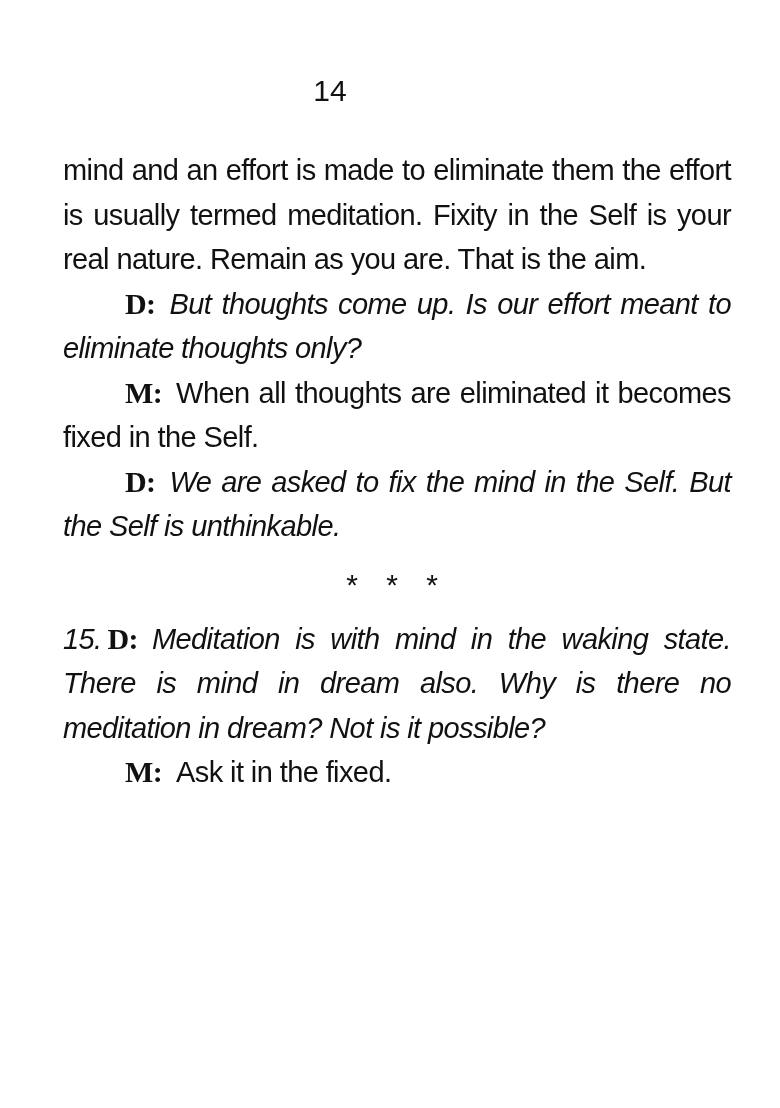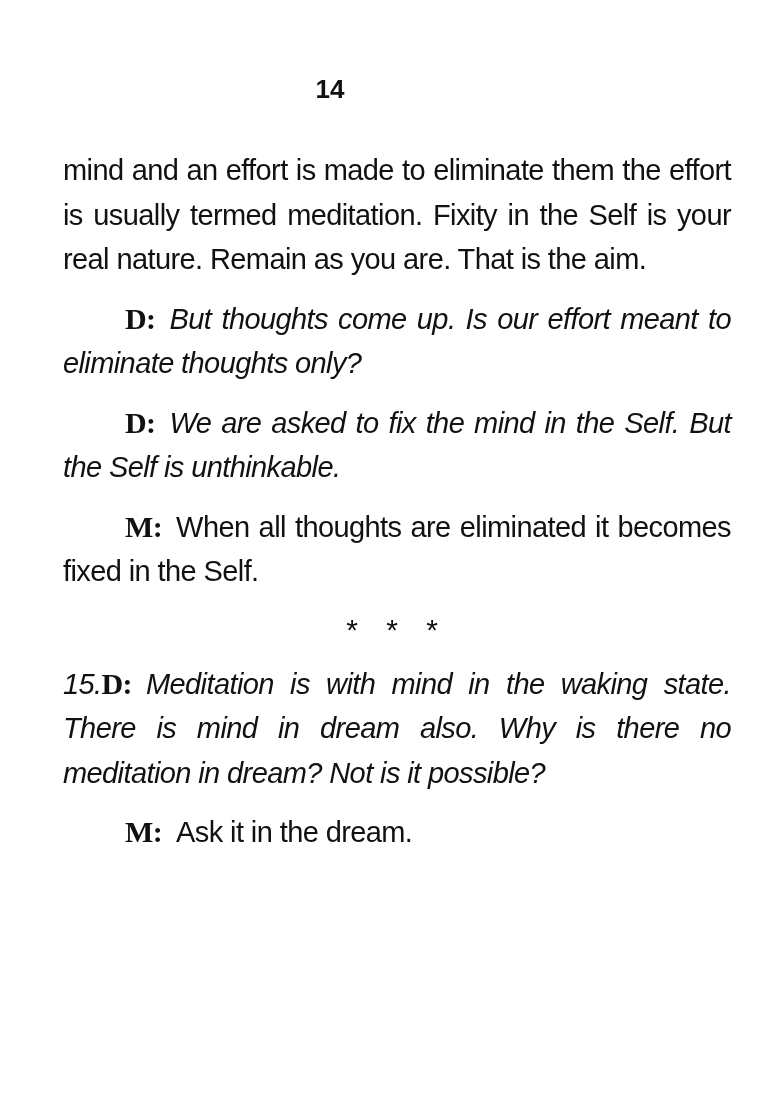--- a/index.html
+++ b/index.html
@@ -3,61 +3,60 @@
 <meta charset="utf-8">
 <style>
   html, body { margin: 0; padding: 0; }
   body {
     width: 780px; height: 1108px; background: #ffffff;
     color: #111111; position: relative; overflow: hidden;
     font-family: "Liberation Sans", sans-serif;
   }
   .page-number {
     position: absolute; top: 74px; left: 0; width: 660px;
-    text-align: center; font-size: 26px; letter-spacing: 0px;
+    text-align: center; font-size: 30px; letter-spacing: 0px;
     font-family: "Liberation Sans Narrow", "Liberation Sans", sans-serif;
-    font-weight: bold;
   }
   .content {
     position: absolute; left: 63px; top: 148px; width: 668px;
     font-size: 29px; line-height: 44.5px;
     font-family: "Liberation Sans", sans-serif;
     letter-spacing: -0.6px;
   }
   .para { margin: 0; text-align: justify; }
-  .para + .para { margin-top: 15px; }
+  .para + .para { }
   .indent { text-indent: 62px; }
   .speaker { font-weight: bold; font-style: normal; font-family: "Liberation Serif", serif; font-size: 30px; margin-right: 14px; }
   .q { font-style: italic; }
-  .qnum { font-style: italic; }
+  .qnum { font-style: italic; margin-right: 6px; }
   .sep { text-align: center; font-size: 30px; letter-spacing: 10px; margin: 16px 0 12px 0; line-height: 40px; }
 </style>
 </head>
 <body>
 
 <div class="page-number">14</div>
 
 <div class="content">
   <p class="para">mind and an effort is made to eliminate them the effort is usually termed meditation. Fixity in the Self is your real nature. Remain as you are. That is the aim.</p>
 
   <p class="para indent">
     <span class="speaker">D:</span><span class="q">But thoughts come up. Is our effort meant to eliminate thoughts only?</span>
   </p>
 
 
   <p class="para indent">
-    <span class="speaker">D:</span><span class="q">We are asked to fix the mind in the Self. But the Self is unthinkable.</span>
+    <span class="speaker">M:</span><span>When all thoughts are eliminated it becomes fixed in the Self.</span>
   </p>
 
   <p class="para indent">
-    <span class="speaker">M:</span><span>When all thoughts are eliminated it becomes fixed in the Self.</span>
+    <span class="speaker">D:</span><span class="q">We are asked to fix the mind in the Self. But the Self is unthinkable.</span>
   </p>
 
   <div class="sep">* * *</div>
 
   <p class="para">
     <span class="qnum">15.</span><span class="speaker">D:</span><span class="q">Meditation is with mind in the waking state. There is mind in dream also. Why is there no meditation in dream? Not is it possible?</span>
   </p>
 
   <p class="para indent">
-    <span class="speaker">M:</span><span>Ask it in the dream.</span>
+    <span class="speaker">M:</span><span>Ask it in the fixed.</span>
   </p>
 </div>
 
 </body></html>

